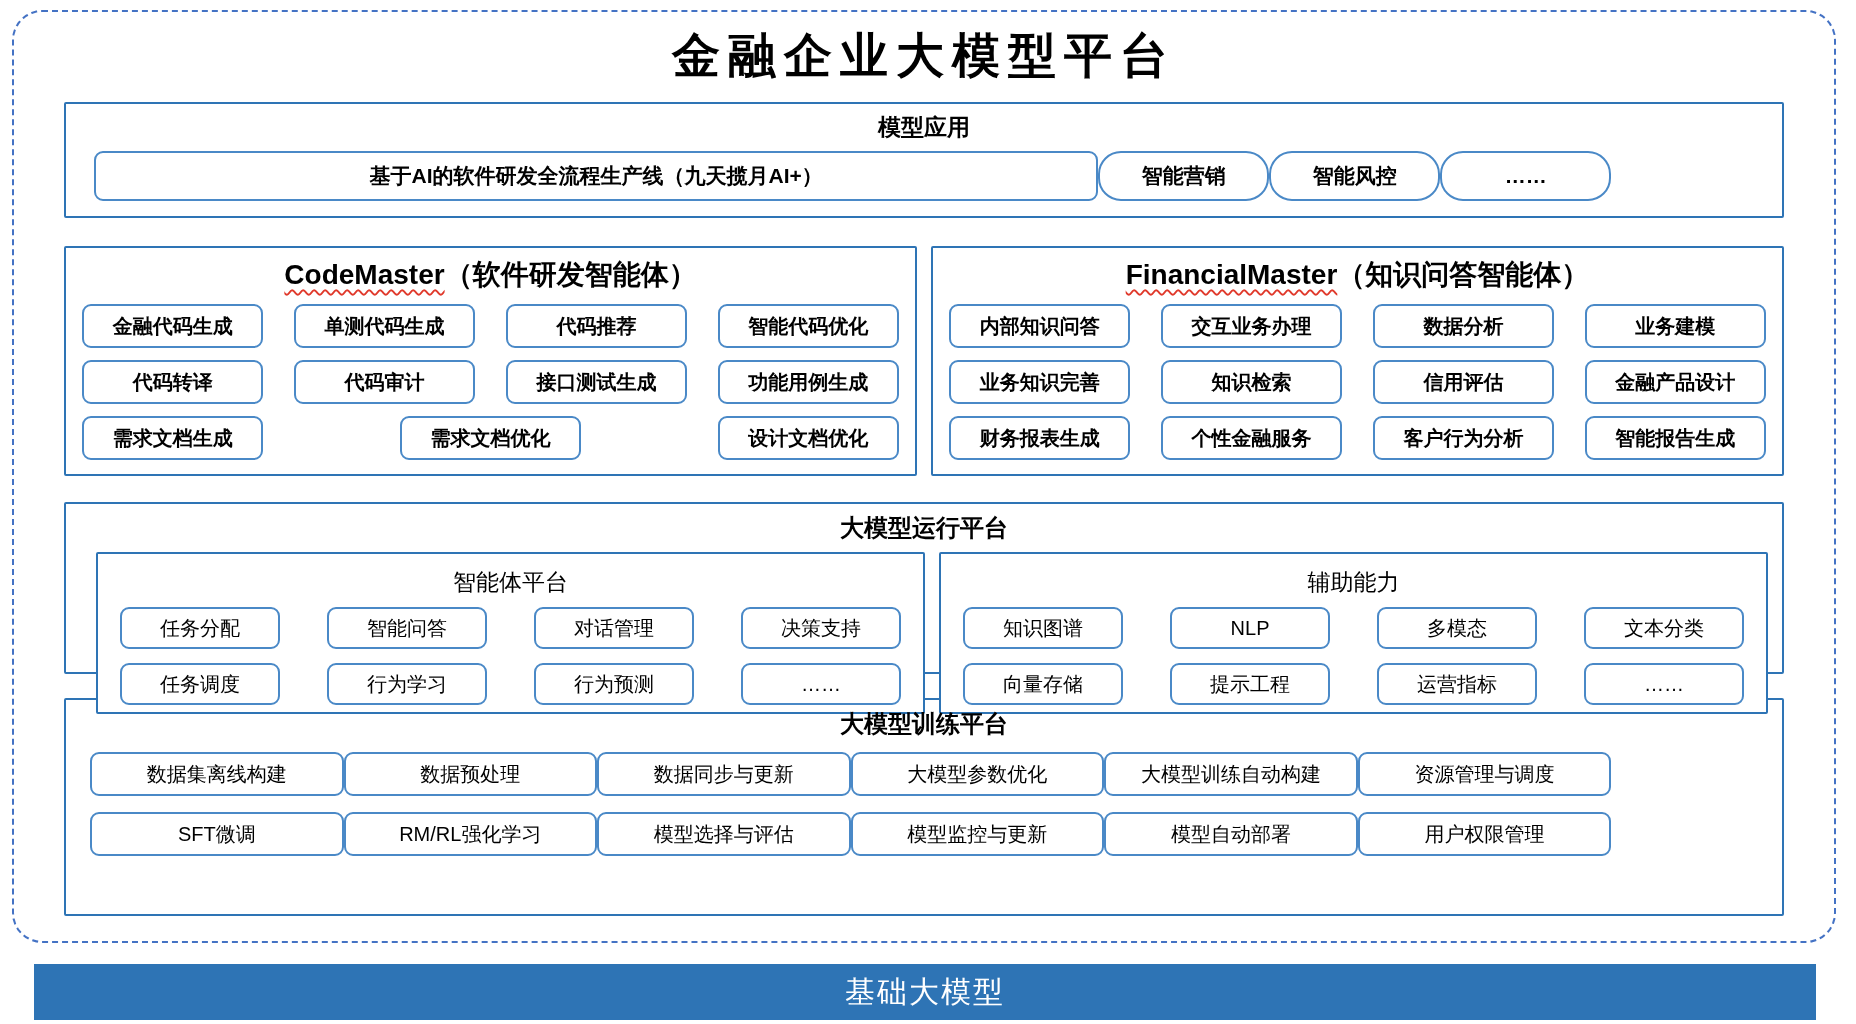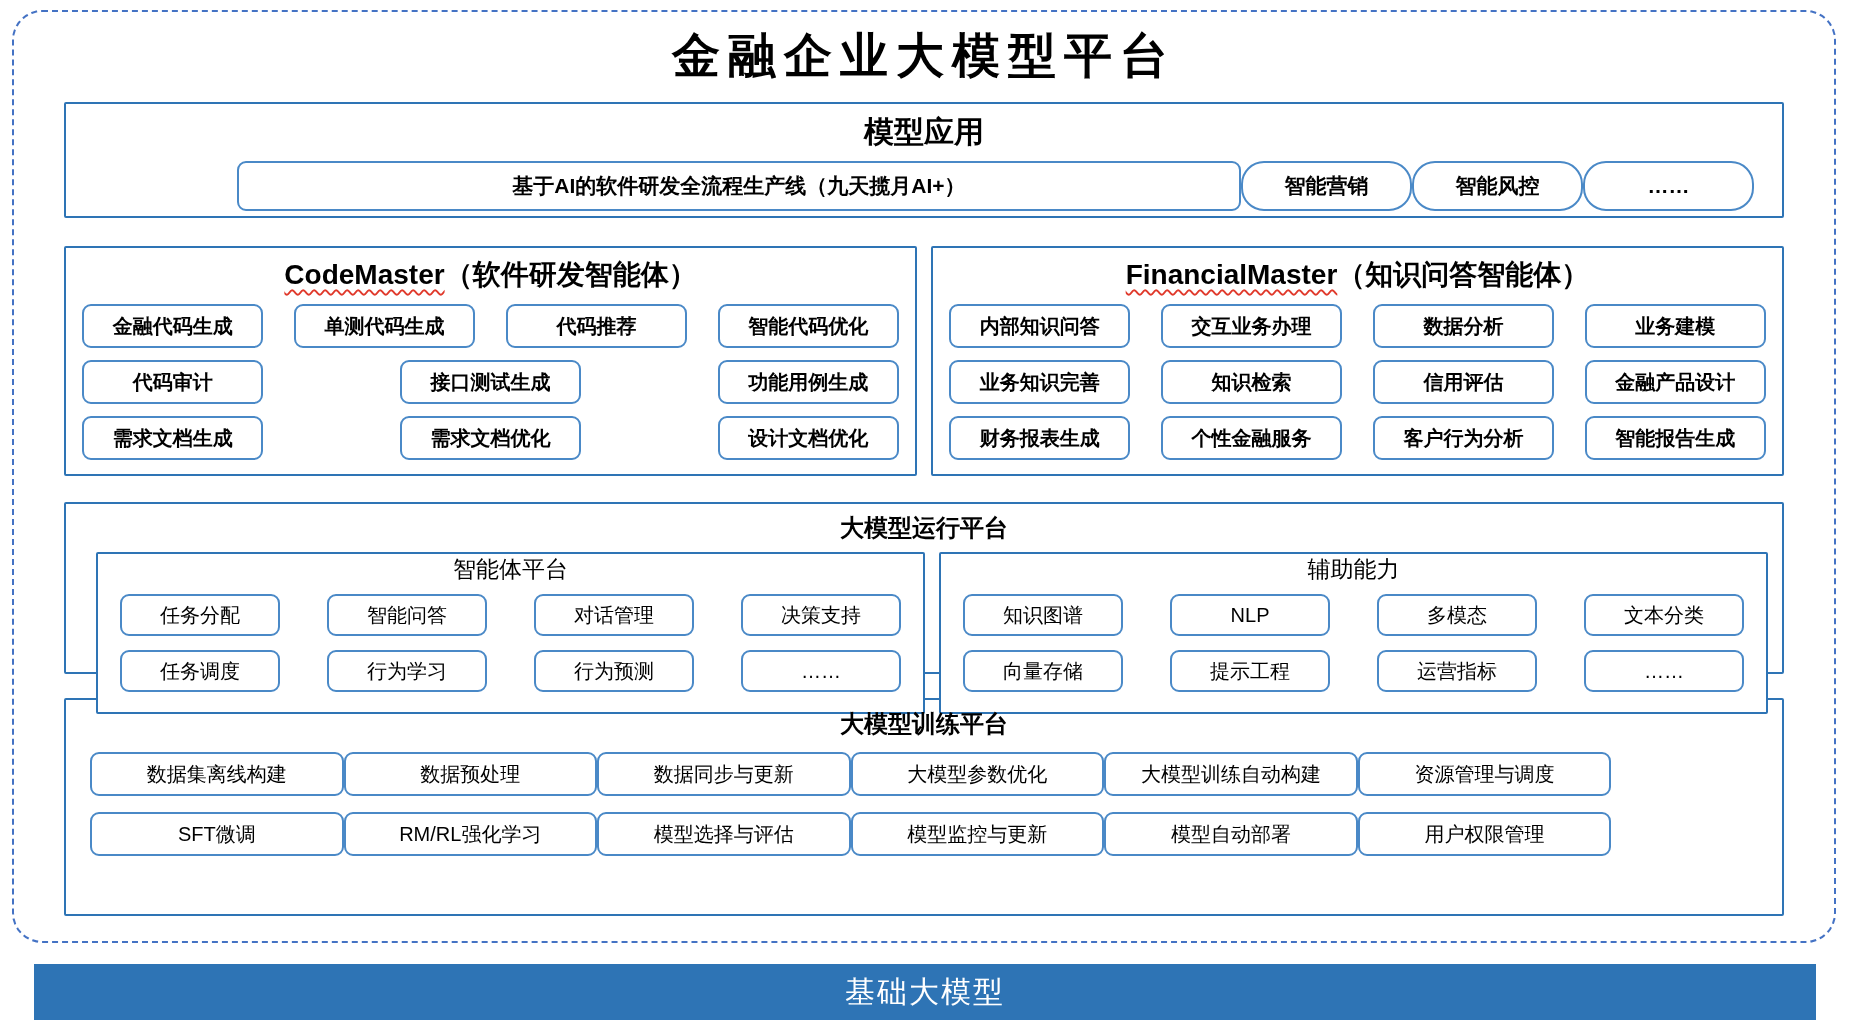--- a/index.html
+++ b/index.html
@@ -15,25 +15,25 @@
   .title{
     text-align:center;padding-top:12px;height:64px;
     font-family:"DejaVu Serif","Liberation Serif",serif;
     font-size:48px;font-weight:bold;letter-spacing:8px;
   }
   .sec{
     border:2px solid #2E74B5;border-radius:2px;box-sizing:border-box;
     background:#fff;
   }
   .sec-h{
-    text-align:center;font-weight:bold;font-size:30px;padding:8px 0 6px;
+    text-align:center;font-weight:bold;font-size:23px;padding:8px 0 6px;
   }
   
   .sec-apps{margin-top:14px;height:116px;}
-  .apps-row{display:flex;align-items:center;justify-content:flex-end;padding:2px 28px 0;}
+  .apps-row{display:flex;align-items:center;justify-content:flex-start;padding:2px 28px 0;}
   .wbox,.ibox{
     border:2px solid #4a89c7;border-radius:9px;box-sizing:border-box;
     display:flex;align-items:center;justify-content:center;
     font-size:21px;background:#fff;
   }
   .wbox{width:60.5%;height:50px;font-weight:bold;}
   .app-small{width:10.3%;height:50px;font-weight:600;border-radius:23px;}
   
   .agents-row{display:flex;gap:14px;margin-top:28px;}
   .agent{flex:1;height:230px;}
@@ -41,21 +41,21 @@
   .agent-h .en{text-decoration:underline wavy #e0392b;text-decoration-thickness:2px;text-underline-offset:5px;}
   .irow{display:flex;justify-content:space-between;padding:0 16px;margin-bottom:12px;}
   .cap{width:22.2%;height:44px;font-weight:600;font-size:20px;}
   
   .sec-runtime{margin-top:26px;height:172px;}
   .runtime-inner{display:flex;gap:14px;padding:2px 14px 0 30px;}
   .subbox{
     flex:1;height:162px;border:2px solid #2E74B5;border-radius:2px;
     box-sizing:border-box;background:#fff;
   }
-  .sub-h{text-align:center;font-size:23px;font-weight:normal;padding:0 0 9px;}
+  .sub-h{text-align:center;font-size:23px;font-weight:normal;padding:13px 0 9px;}
   .srow{display:flex;justify-content:space-between;padding:0 22px;margin-bottom:14px;}
   .scap{width:20.5%;height:42px;font-size:20px;font-weight:normal;}
   
   .sec-train{margin-top:24px;height:218px;}
   .trow{display:flex;justify-content:flex-start;padding:0 24px;margin-bottom:16px;}
   .tcap{width:15.2%;height:44px;font-size:20px;font-weight:normal;}
   
   .basebar{
     position:absolute;left:34px;right:40px;bottom:4px;height:56px;
     background:#2E74B5;color:#fff;display:flex;align-items:center;justify-content:center;
@@ -85,20 +85,21 @@
       <div class="agent-h">
         <span class="en">CodeMaster</span><span>（软件研发智能体）</span>
       </div>
       <div class="irow">
         <div class="ibox cap">金融代码生成</div>
         <div class="ibox cap">单测代码生成</div>
         <div class="ibox cap">代码推荐</div>
         <div class="ibox cap">智能代码优化</div>
       </div>
       <div class="irow">
+        <div class="ibox cap">代码转译</div>
         <div class="ibox cap">代码审计</div>
         <div class="ibox cap">接口测试生成</div>
         <div class="ibox cap">功能用例生成</div>
       </div>
       <div class="irow">
         <div class="ibox cap">需求文档生成</div>
         <div class="ibox cap">需求文档优化</div>
         <div class="ibox cap">设计文档优化</div>
       </div>
     </div>

